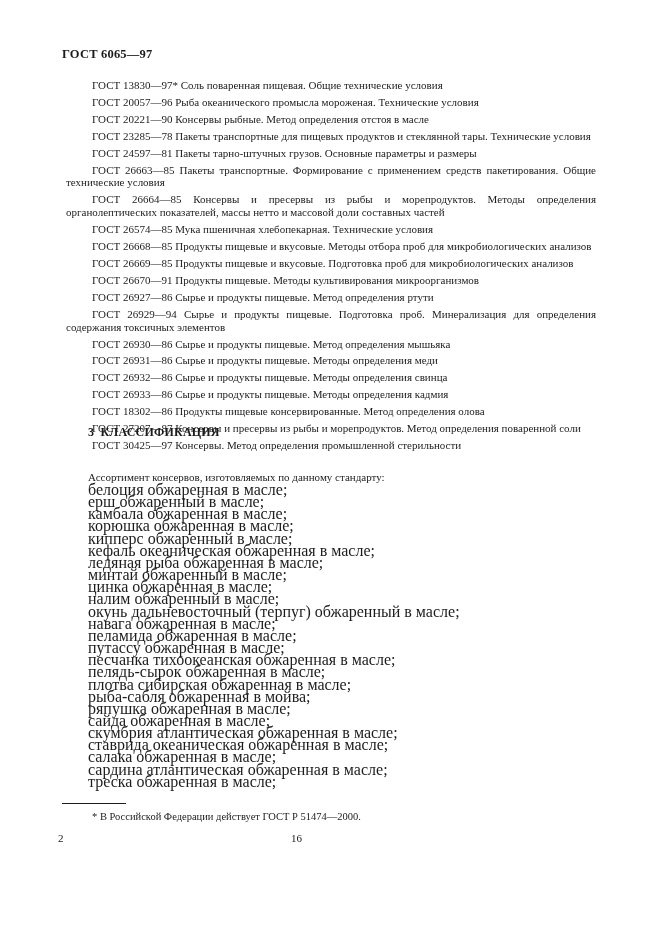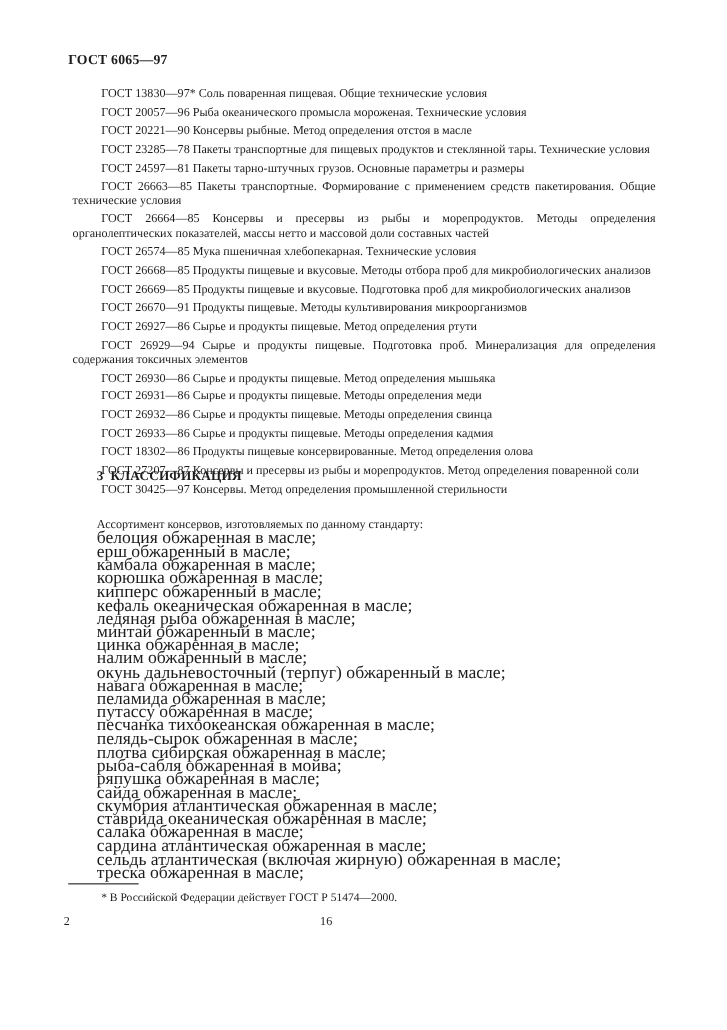--- a/index.html
+++ b/index.html
@@ -103,21 +103,20 @@
     <div>песчанка тихоокеанская обжаренная в масле;</div>
     <div>пелядь-сырок обжаренная в масле;</div>
     <div>плотва сибирская обжаренная в масле;</div>
     <div>рыба-сабля обжаренная в мойва;</div>
     <div>ряпушка обжаренная в масле;</div>
     <div>сайда обжаренная в масле;</div>
     <div>скумбрия атлантическая обжаренная в масле;</div>
     <div>ставрида океаническая обжаренная в масле;</div>
     <div>салака обжаренная в масле;</div>
     <div>сардина атлантическая обжаренная в масле;</div>
-    <div>сельдь атлантическая (включая жирную) обжаренная в масле;</div>
     <div>треска обжаренная в масле;</div>
   </div>
 
   <div class="footnote-rule"></div>
   <p class="footnote">* В Российской Федерации действует ГОСТ Р 51474—2000.</p>
 
   <span class="footer-left">2</span>
   <span class="footer-center">16</span>
 
 </div>

